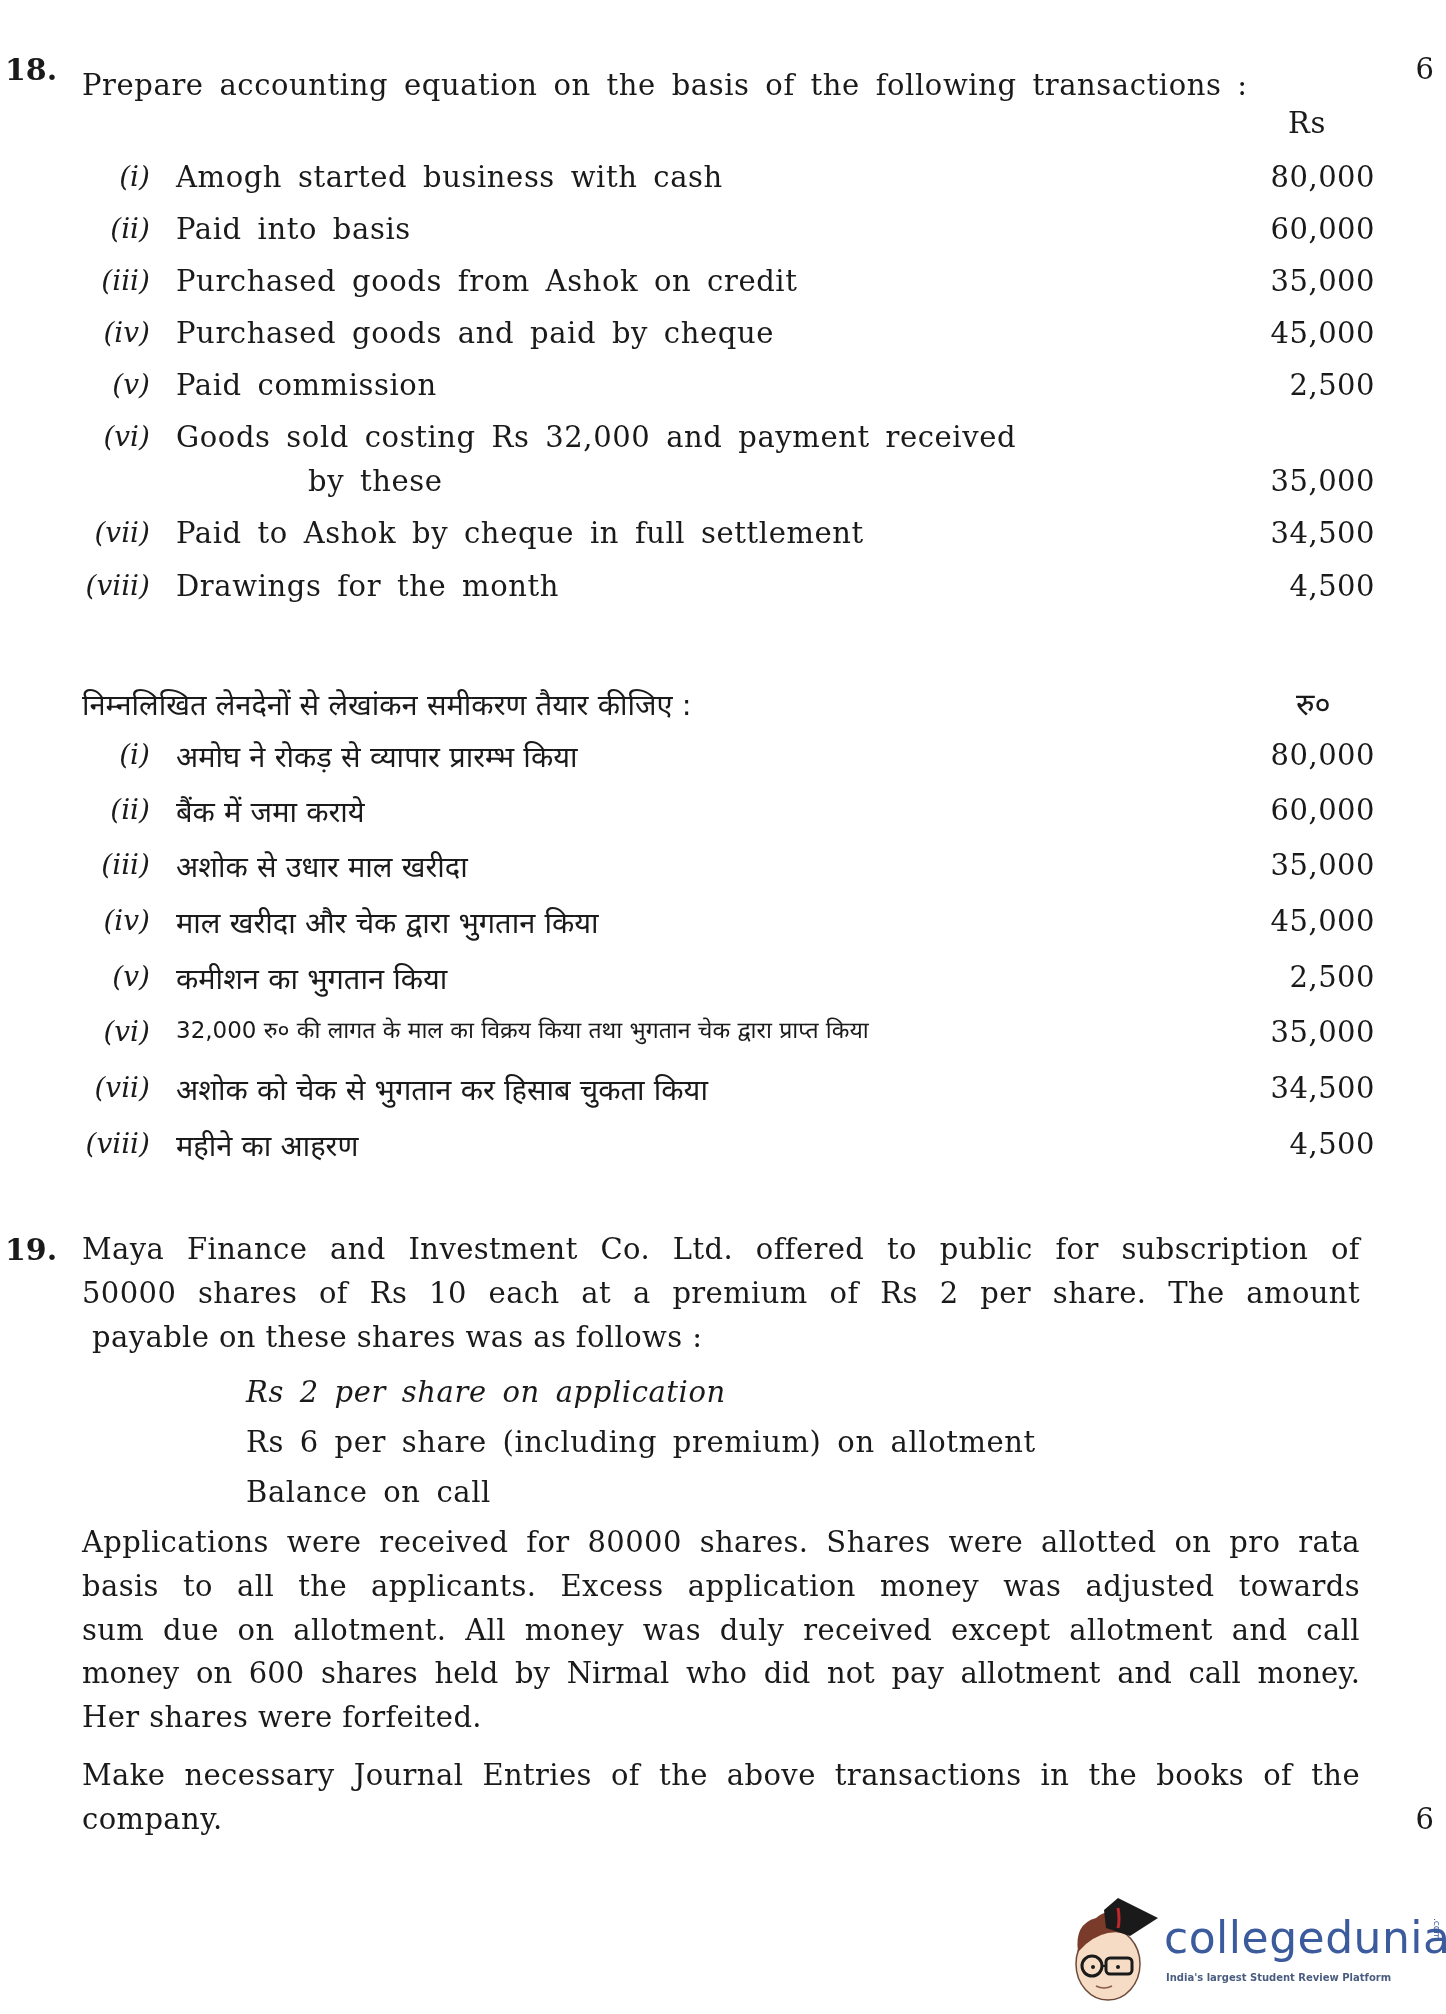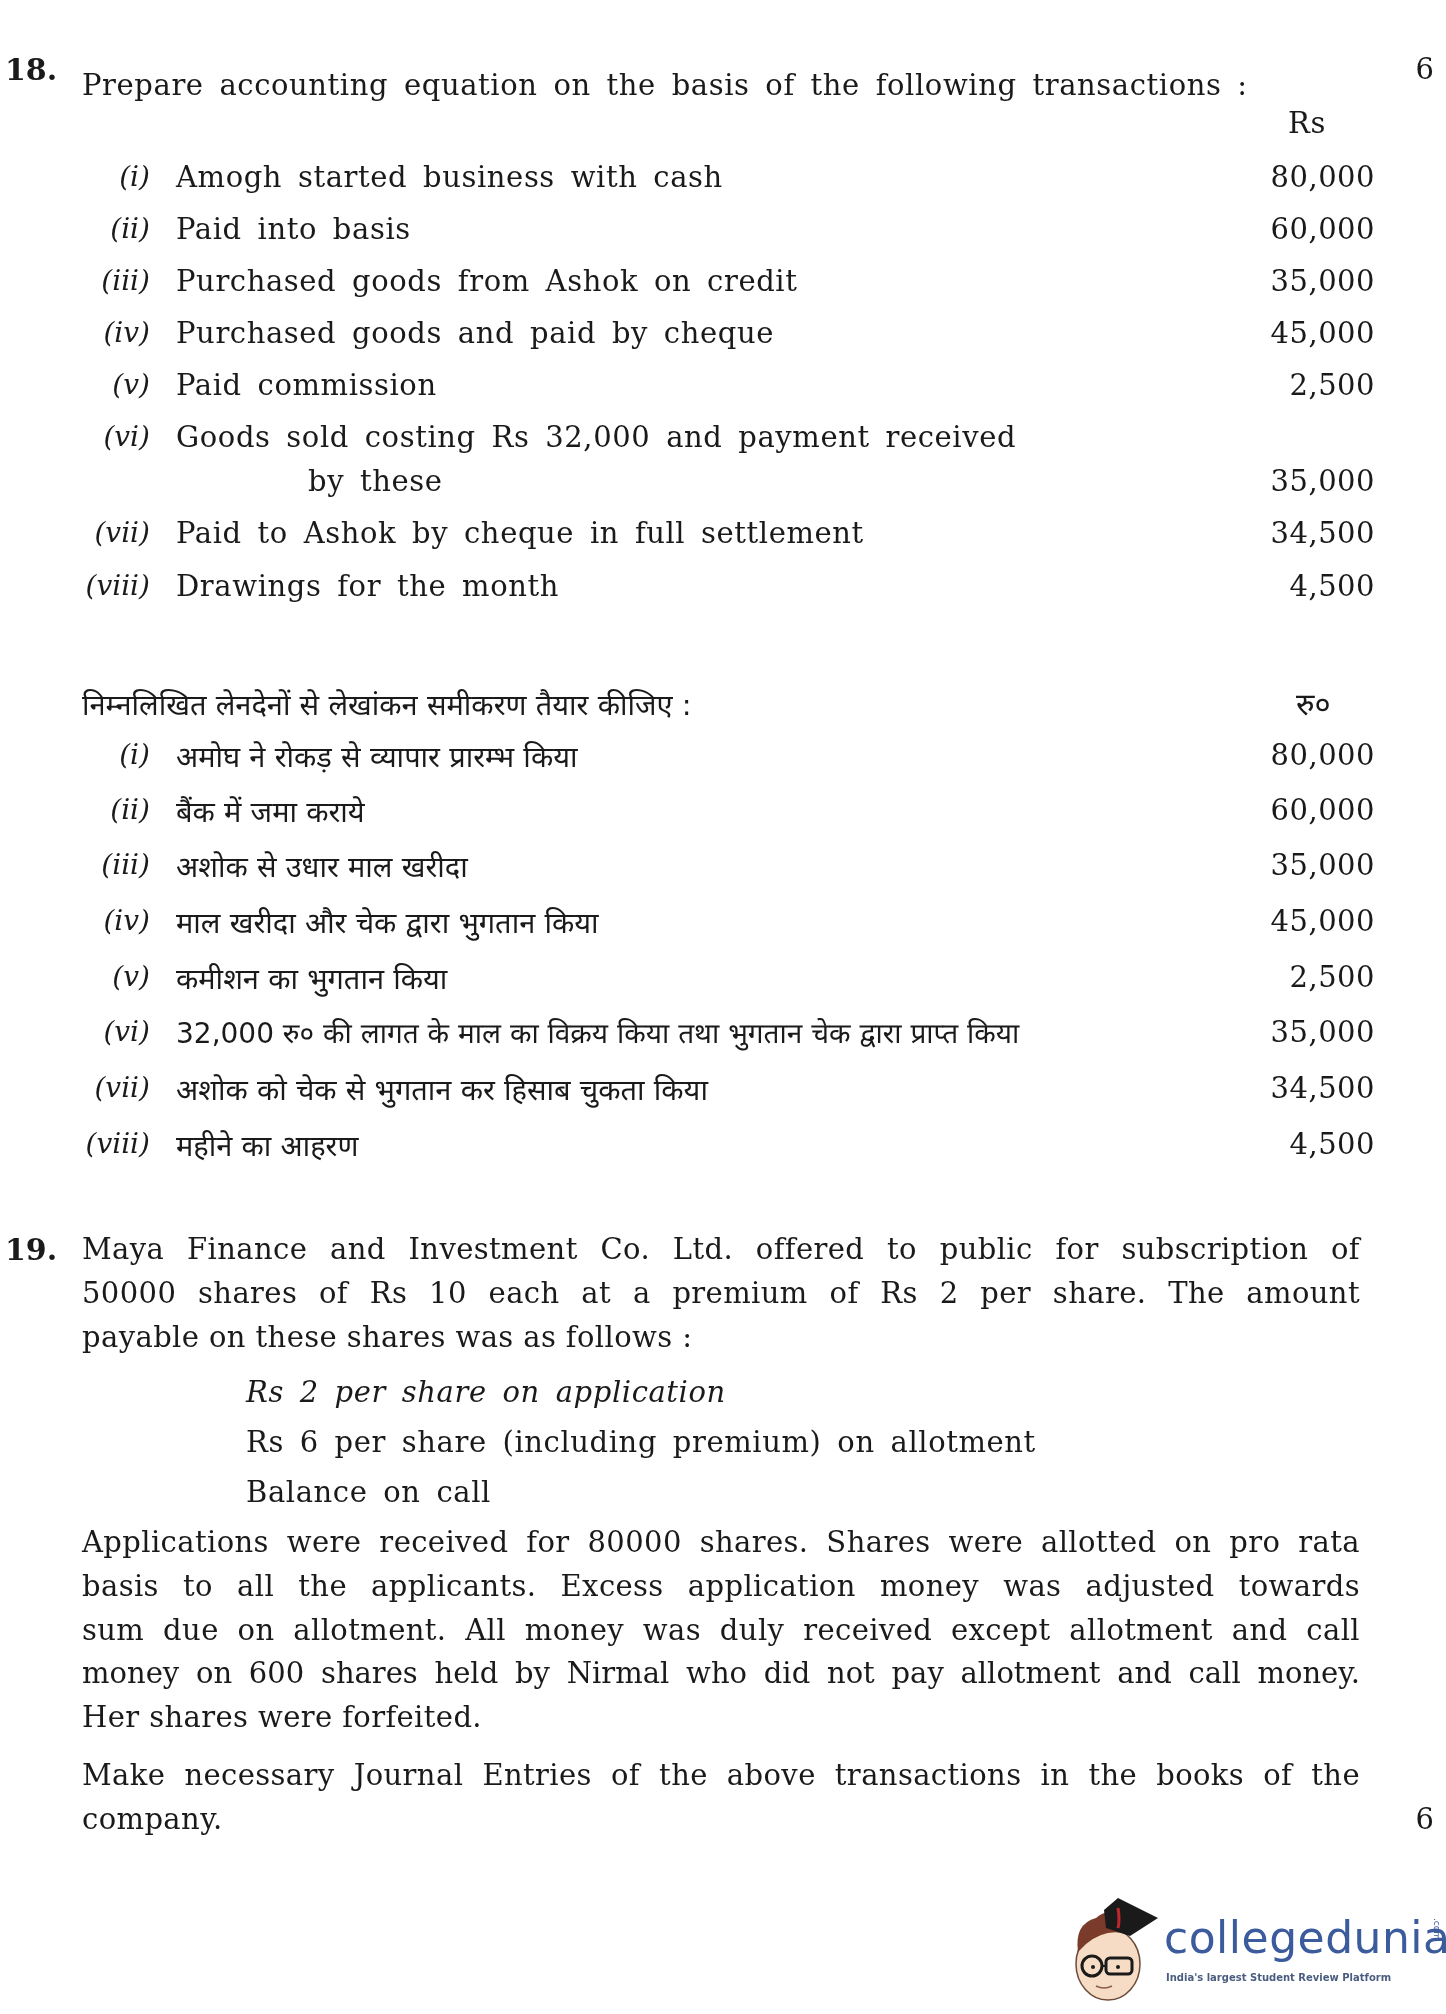--- a/index.html
+++ b/index.html
@@ -101,41 +101,41 @@
       <span class="abs hi desc" style="top:902px;">माल खरीदा और चेक द्वारा भुगतान किया</span>
       <span class="abs amt" style="top:904px;">45,000</span>
     </div>
     <div>
       <span class="abs num" style="top:960px;">(v)</span>
       <span class="abs hi desc" style="top:958px;">कमीशन का भुगतान किया</span>
       <span class="abs amt" style="top:960px;">2,500</span>
     </div>
     <div>
       <span class="abs num" style="top:1015px;">(vi)</span>
-      <span class="abs hi desc" style="top:1013px; font-size:28px;">32,000 रु० की लागत के माल का विक्रय किया तथा भुगतान चेक द्वारा प्राप्त किया</span>
+      <span class="abs hi desc" style="top:1013px; font-size:23px;">32,000 रु० की लागत के माल का विक्रय किया तथा भुगतान चेक द्वारा प्राप्त किया</span>
       <span class="abs amt" style="top:1015px;">35,000</span>
     </div>
     <div>
       <span class="abs num" style="top:1071px;">(vii)</span>
       <span class="abs hi desc" style="top:1069px;">अशोक को चेक से भुगतान कर हिसाब चुकता किया</span>
       <span class="abs amt" style="top:1071px;">34,500</span>
     </div>
     <div>
       <span class="abs num" style="top:1127px;">(viii)</span>
       <span class="abs hi desc" style="top:1125px;">महीने का आहरण</span>
       <span class="abs amt" style="top:1127px;">4,500</span>
     </div>
   </div>
 </div>
 
 <div>
   <span class="abs q-num" style="top:1232px;">19.</span>
   <div class="abs para" style="top:1232px;">Maya Finance and Investment Co. Ltd. offered to public for subscription of</div>
   <div class="abs para" style="top:1276px;">50000 shares of Rs 10 each at a premium of Rs 2 per share. The amount</div>
-  <div class="abs para last" style="top:1320px;">payable on these shares was as follows :</div>
+  <div class="abs para last" style="top:1320px;margin-left:10px;">payable on these shares was as follows :</div>
 
   <span class="abs en" style="left:246px; top:1375px;font-style:italic;">Rs 2 per share on application</span>
   <span class="abs en" style="left:246px; top:1425px;">Rs 6 per share (including premium) on allotment</span>
   <span class="abs en" style="left:246px; top:1475px;">Balance on call</span>
 
   <div class="abs para" style="top:1525px;">Applications were received for 80000 shares. Shares were allotted on pro rata</div>
   <div class="abs para" style="top:1569px;">basis to all the applicants. Excess application money was adjusted towards</div>
   <div class="abs para" style="top:1613px;">sum due on allotment. All money was duly received except allotment and call</div>
   <div class="abs para" style="top:1656px; letter-spacing:0;">money on 600 shares held by Nirmal who did not pay allotment and call money.</div>
   <div class="abs para last" style="top:1700px;">Her shares were forfeited.</div>

